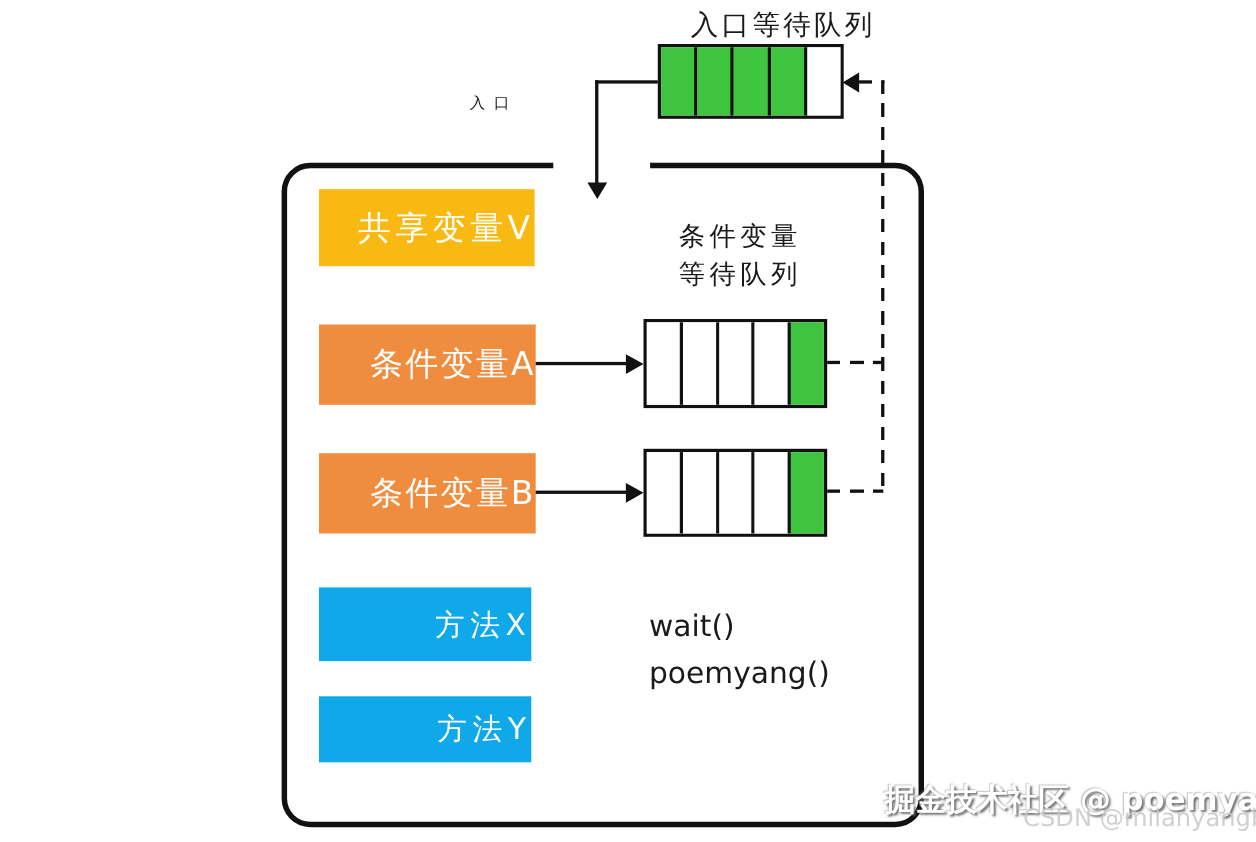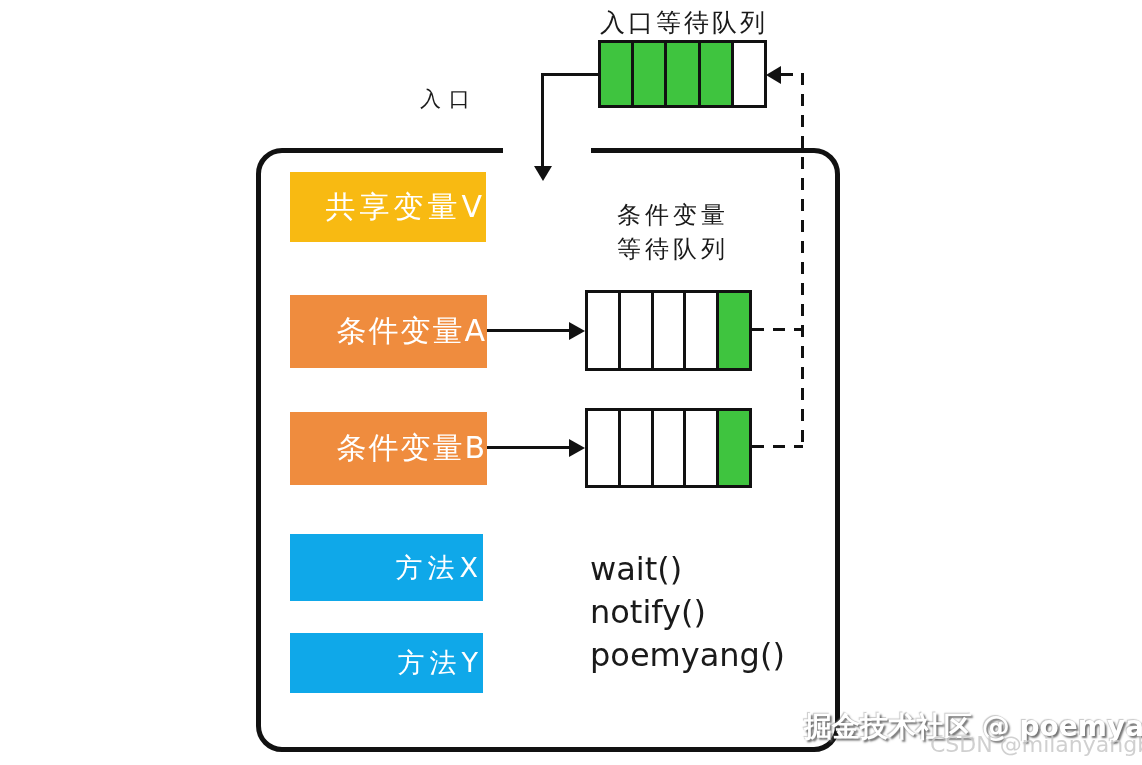--- a/index.html
+++ b/index.html
@@ -46,39 +46,39 @@
     color:#fff; font-weight:bold; font-size:28px; white-space:nowrap;
     text-shadow: 2px 2px 2px rgba(90,90,90,0.85), -1px -1px 1px rgba(130,130,130,0.45);
   }
   .wm-csdn { color:var(--c-watermark_gray); font-size:22px; white-space:nowrap; opacity:0.85; }
 </style>
 </head>
 <body>
 
 <div class="canvas">
 
-  <div class="abs label z3" style="left:596px; top:6px; width:176px; height:30px; font-size:25px; letter-spacing:3px; text-align:center;">入口等待队列</div>
+  <div class="abs label z3" style="left:624px; top:6px; width:176px; height:30px; font-size:25px; letter-spacing:3px; text-align:center;">入口等待队列</div>
 
   <div class="abs queue z3" style="left:598px; top:40px; width:169px; height:68px;">
       <div class="cell filled"></div>
       <div class="cell filled"></div>
       <div class="cell filled"></div>
       <div class="cell filled"></div>
       <div class="cell empty"></div>
     </div>
 
   <div class="abs hline z3" style="left:541px; top:73px; width:57px; height:3px;"></div>
   <div class="abs vline z3" style="left:541px; top:73px; width:3px; height:95px;"></div>
   <div class="abs arrow-down z3" style="left:534px; top:166px;"></div>
 
   <div class="abs arrow-left z3" style="left:766px; top:66px;"></div>
   <div class="abs dash-h z3" style="left:781px; top:73px; width:23px; height:3px;"></div>
   <div class="abs dash-v z3" style="left:801px; top:73px; width:3px; height:376px;"></div>
 
-  <div class="abs label z3" style="left:413px; top:85px; width:72px; height:28px; font-size:21px; letter-spacing:8px; text-align:center;">入口</div>
+  <div class="abs label z3" style="left:413px; top:85px; width:72px; height:28px; font-size:14px; letter-spacing:8px; text-align:center;">入口</div>
 
   <div class="abs monitor-box z1" style="left:256px; top:148px; width:584px; height:604px;"></div>
   <div class="abs gap-patch z2" style="left:503px; top:142px; width:88px; height:14px;"></div>
 
   <div class="abs colorbox bg-yellow z3" style="left:290px; top:172px; width:196px; height:70px; font-size:30px; letter-spacing:4px;">
     <span>共享变量V</span>
   </div>
 
   <div class="abs colorbox bg-orange z3" style="left:290px; top:295px; width:197px; height:73px; font-size:30px; letter-spacing:2px;">
     <span>条件变量A</span>
@@ -113,22 +113,21 @@
     </div>
   <div class="abs dash-h z3" style="left:752px; top:445px; width:51px; height:3px;"></div>
 
   <div class="abs colorbox bg-blue z3" style="left:290px; top:534px; width:193px; height:67px; font-size:27px; letter-spacing:5px;">
     <span>方法X</span>
   </div>
   <div class="abs colorbox bg-blue z3" style="left:290px; top:633px; width:193px; height:60px; font-size:27px; letter-spacing:5px;">
     <span>方法Y</span>
   </div>
 
-  <div class="abs label z3" style="left:590px; top:548px; width:240px; height:135px; font-size:32px; line-height:43px;">
+  <div class="abs label z3" style="left:590px; top:548px; width:240px; height:135px; font-size:27px; line-height:43px;">
     <div>wait()</div>
-    <div>notify()</div>
     <div>poemyang()</div>
   </div>
 
   <div class="abs wm-juejin z4" style="left:804px; top:708px;">掘金技术社区 @ poemyang</div>
   <div class="abs wm-csdn z4" style="left:930px; top:732px;">CSDN @milanyangbo</div>
 
 </div>
 
 </body></html>

